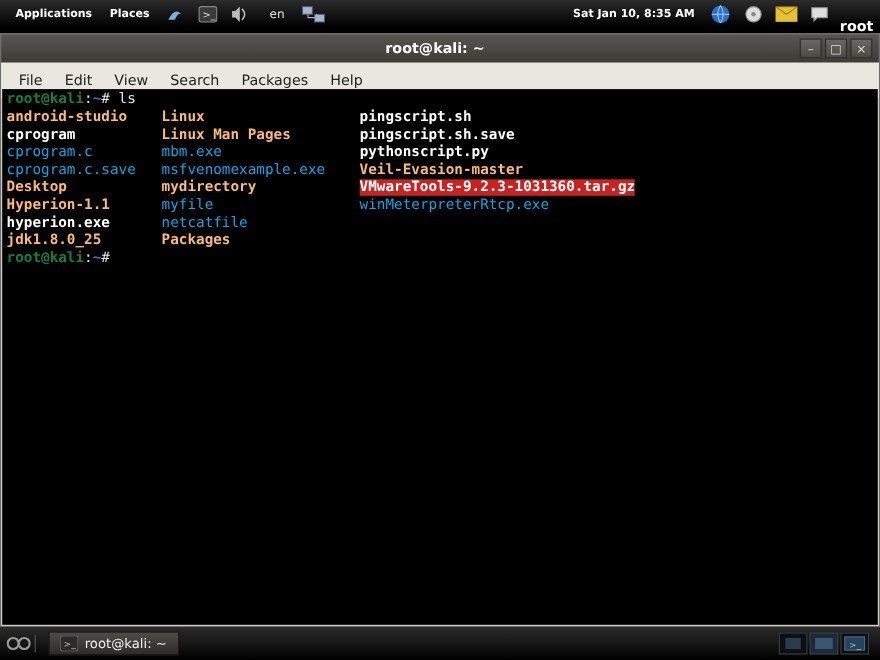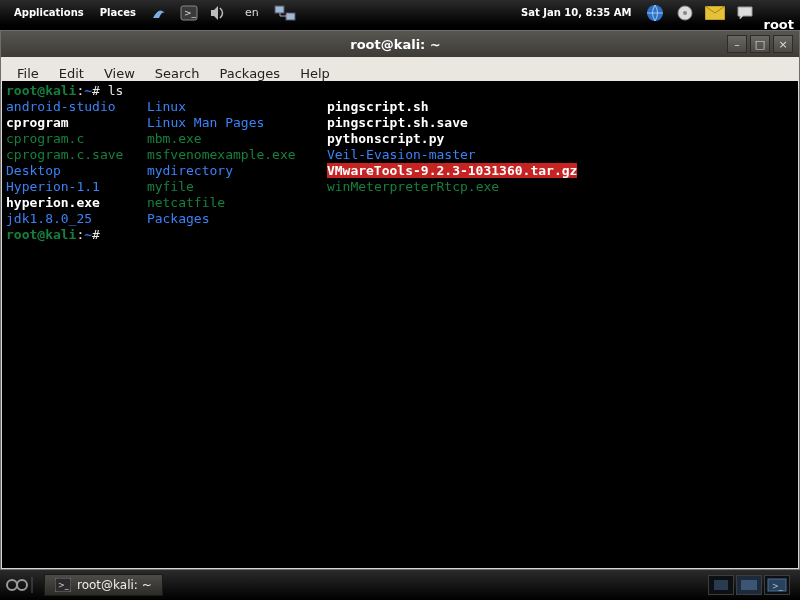--- a/index.html
+++ b/index.html
@@ -75,23 +75,23 @@
     position: absolute; left:1px; right:1px; top:50px; bottom:1px;
     font-family: "DejaVu Sans Mono","Liberation Mono",monospace;
     font-size: 13px; line-height: 16px;
     padding: 2px 4px;
     white-space: pre;
     overflow: hidden;
   }
   .p-red   { color:#15803d; font-weight:bold; }
   .p-blue  { color:#3a6fd8; font-weight:bold; }
   .p-white { color:#e6e6e6; }
-  .dir   { color:#3b82f6; font-weight:normal; }
+  .dir   { color:#fdba74; font-weight:bold; }
   .exec  { color:#ffffff; font-weight:bold; }
-  .file  { color:#15803d; }
+  .file  { color:#0ea5e9; }
   .sel   { background:#c62323; color:#fff; font-weight:bold; }
 
   
   .bg-mark {
     position:absolute;
     left:0; right:0; top:330px;
     text-align:center;
     font-family: Arial Black, Arial, sans-serif;
     font-weight:900;
     font-size:42px;

